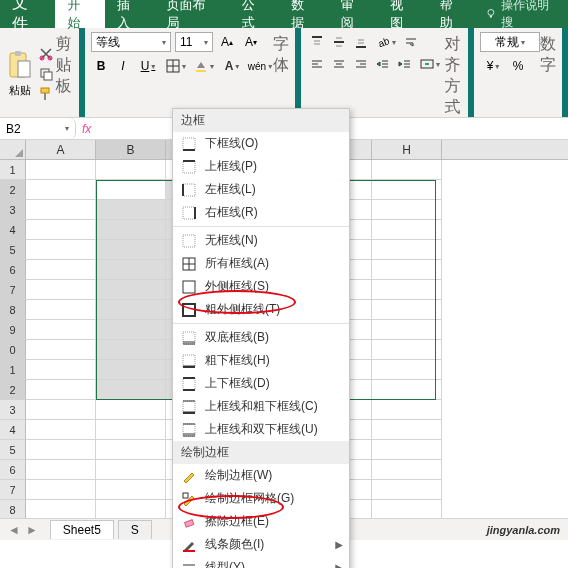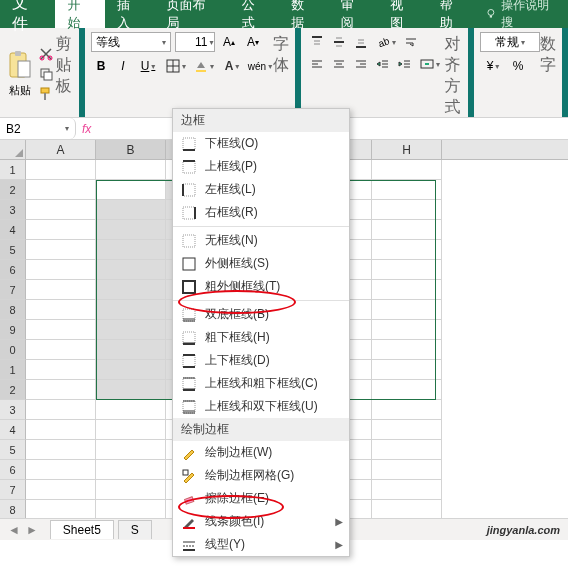--- a/index.html
+++ b/index.html
@@ -19,21 +19,21 @@
 
 .paste-big { display: flex; flex-direction: column; align-items: center; gap: 2px; }
 .paste-big .icon-lg { width: 28px; height: 32px; }
 .paste-big span { font-size: 11px; }
 .mini-col { display: flex; flex-direction: column; gap: 4px; }
 .mini-icon { width: 16px; height: 16px; }
 
 .font-group .row1 { display: flex; gap: 4px; align-items: center; margin-bottom: 4px; }
 .font-group .row2 { display: flex; gap: 2px; align-items: center; }
 .font-name { width: 80px; height: 20px; border: 1px solid #ababab; background: #fff; font-size: 12px; padding: 0 4px; display: flex; align-items: center; justify-content: space-between; }
-.font-size { width: 38px; height: 20px; border: 1px solid #ababab; background: #fff; font-size: 12px; padding: 0 19px; display: flex; align-items: center; justify-content: space-between; }
+.font-size { width: 38px; height: 20px; border: 1px solid #ababab; background: #fff; font-size: 12px; padding: 0 4px; display: flex; align-items: center; justify-content: space-between; }
 .btn-sm { width: 20px; height: 20px; display: flex; align-items: center; justify-content: center; font-size: 12px; }
 .btn-sm.wdrop { width: 26px; }
 .dd-arrow { font-size: 8px; color: #666; margin-left: 2px; }
 
 .align-group .row1, .align-group .row2 { display: flex; gap: 2px; margin-bottom: 2px; }
 
 .num-group .row1 { display: flex; gap: 2px; margin-bottom: 4px; }
 .num-format { width: 60px; height: 20px; border: 1px solid #ababab; background: #fff; font-size: 12px; padding: 0 4px; display: flex; align-items: center; justify-content: center; }
 
 .namebox-row { height: 22px; display: flex; border-bottom: 1px solid #d4d4d4; }
@@ -545,20 +545,30 @@
           <svg xmlns="http://www.w3.org/2000/svg" width="14" height="14" viewBox="0 0 14 14">
             <rect x="1" y="1" width="12" height="12" fill="none" stroke="#999" stroke-dasharray="1 1"></rect>
           </svg>
         </span>
         <span>无框线(N)</span>
       </div>
       <div class="menu-item">
         <span class="mi-icon">
           <svg xmlns="http://www.w3.org/2000/svg" width="14" height="14" viewBox="0 0 14 14">
             <rect x="1" y="1" width="12" height="12" fill="none" stroke="#333"></rect>
+            <line x1="1" y1="7" x2="13" y2="7" stroke="#333"></line>
+            <line x1="7" y1="1" x2="7" y2="13" stroke="#333"></line>
+          </svg>
+        </span>
+        <span>所有框线(A)</span>
+      </div>
+      <div class="menu-item">
+        <span class="mi-icon">
+          <svg xmlns="http://www.w3.org/2000/svg" width="14" height="14" viewBox="0 0 14 14">
+            <rect x="1" y="1" width="12" height="12" fill="none" stroke="#333"></rect>
           </svg>
         </span>
         <span>外侧框线(S)</span>
       </div>
       <div class="menu-item">
         <span class="mi-icon">
           <svg xmlns="http://www.w3.org/2000/svg" width="14" height="14" viewBox="0 0 14 14">
             <rect x="1" y="1" width="12" height="12" fill="none" stroke="#333" stroke-width="2"></rect>
           </svg>
         </span>

